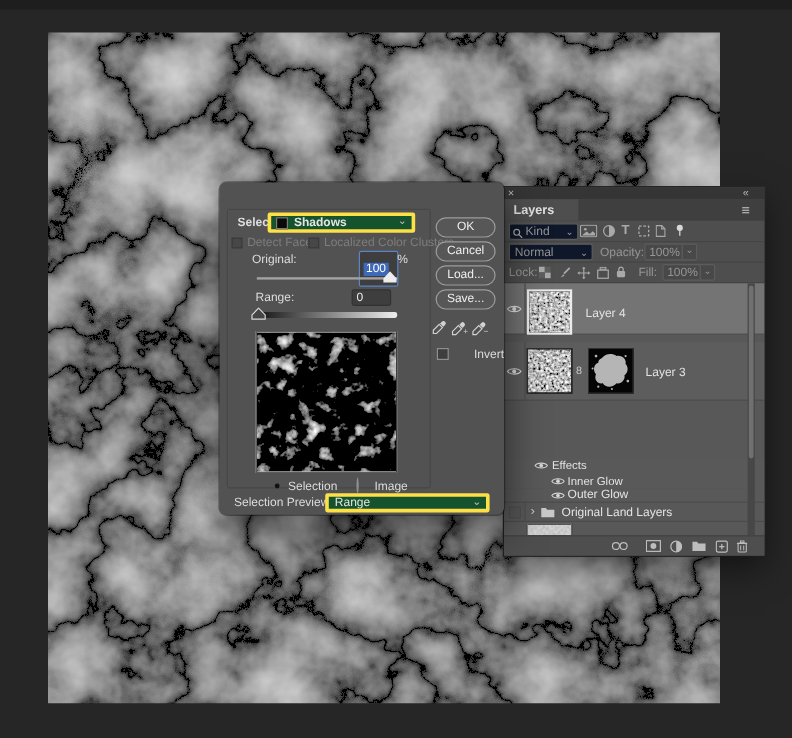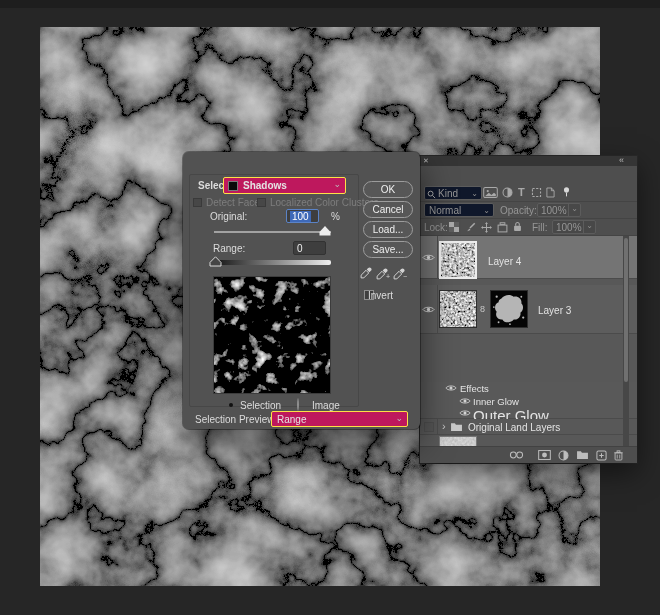--- a/index.html
+++ b/index.html
@@ -13,21 +13,21 @@
 
   
   .dialog { left:183px; top:152px; width:237px; height:277px; background:#525252;
             border-radius:6px; box-shadow:0 14px 34px rgba(0,0,0,.55), 0 0 0 1px rgba(0,0,0,.35);
             color:#d8d8d8; font-size:10px; }
   .dlg-title { left:0; top:0; width:237px; height:20px; border-radius:6px 6px 0 0;
                background:linear-gradient(#ededed,#d0d0d0); color:#2d2d2d; font-size:11px;
                font-weight:700; text-align:center; line-height:20px; border-bottom:1px solid #9d9d9d; }
   .lbl { color:#dcdcdc; white-space:nowrap; }
   .lbl-dim { color:#7d7d7d; white-space:nowrap; }
-  .dd { background:#be185d; border:1px solid #fde047; border-radius:2px; display:flex;
+  .dd { background:#14532d; border:3px solid #fde047; border-radius:2px; display:flex;
         align-items:center; color:#e4e4e4;justify-content:flex-end; }
   .dd .chev { margin-left:auto; color:#bdbdbd; font-size:9px; line-height:6px; padding:0 4px 3px 2px; }
   .swatch { width:10px; height:10px; background:#0a0a0a; border:1px solid #7a7a7a; margin:0 5px 0 4px; }
   .valbox { background:#3e3e3e; border:1px solid #323232; border-radius:2px; color:#eee;
             font-size:10px; display:flex; align-items:center; padding-left:3px; }
   .valbox.focus { border-color:#5b83c6; }
   .valbox .sel { background:#3e69b8; padding:0 2px; color:#fff; }
   .groupbox { border:1px solid #474747; border-radius:2px; }
   .cb { width:9px; height:9px; background:#474747; border:1px solid #3a3a3a; display:inline-block; }
   .cb.live { background:#3e3e3e; border:1px solid #8f8f8f; }
@@ -192,20 +192,24 @@
       </filter>
       <rect width="560" height="559" filter="url(#f-clouds)"></rect>
     </svg>
   </div>
 
   <div class="abs panel">
     <div class="abs ministrip">
       <span class="abs" style="left:3px;top:1px;font-size:7px">✕</span>
       <span class="abs" style="left:199px;top:-1px;font-size:9px;letter-spacing:-1px">«</span>
     </div>
+    <div class="abs tabrow">
+      <div class="abs tab">Layers</div>
+      <span class="abs glyph" style="left:198px;top:2px;font-size:12px">≡</span>
+    </div>
 
     <div class="abs prow" style="left:0;top:28px;height:18px">
       <div class="abs pdd" style="left:4px;top:2px;width:58px;height:14px;padding-left:2px">
         <span class="icn">
           <svg class="i" width="9" height="9">
               <use href="#sym-magnifier"></use>
             </svg>
           </span>
         <span style="margin-left:2px">Kind</span>
         <span class="chev">⌄</span>
@@ -370,21 +374,21 @@
           </span>
         <span class="lname" style="left:40px;top:1px;font-size:9.5px">Effects</span>
       </div>
 
       <div class="abs lrow" style="top:171px;height:12px;background:#595959">
         <span class="abs" style="left:39px;top:2px">
           <svg class="i" width="12" height="8" style="color:#d4d4d4">
               <use href="#sym-eye"></use>
             </svg>
           </span>
-        <span class="lname" style="left:53px;top:0;font-size:15px">Outer Glow</span>
+        <span class="lname" style="left:53px;top:0;font-size:10px">Outer Glow</span>
       </div>
 
       <div class="abs lrow" style="top:183px;height:16px;background:#585858">
         <span class="eyewell">
           <span style="width:10px;height:10px;border:1px solid #4e4e4e;background:#555"></span>
         </span>
         <span class="abs glyph" style="left:22px;top:2px;font-size:11px;line-height:11px">›</span>
         <span class="abs icn" style="left:30px;top:3px;color:#c9c9c9">
           <svg class="i" width="13" height="10">
               <use href="#sym-folder"></use>
@@ -464,21 +468,21 @@
     </div>
 
     
     <span class="abs cb" style="left:10px;top:46px"></span>
     <span class="abs lbl-dim" style="left:23px;top:45px">Detect Faces</span>
     <span class="abs cb" style="left:74px;top:46px"></span>
     <span class="abs lbl-dim" style="left:87px;top:45px">Localized Color Clusters</span>
 
     
     <span class="abs lbl" style="left:27px;top:59px">Original:</span>
-    <div class="abs valbox focus" style="left:103px;top:57px;width:33px;height:14px">
+    <div class="abs valbox focus" style="left:116px;top:57px;width:33px;height:30px">
       <span class="sel">100</span>
     </div>
     <span class="abs lbl" style="left:148px;top:59px">%</span>
 
     
     <div class="abs track1" style="left:31px;top:79px;width:117px"></div>
     <svg class="abs i" style="left:136px;top:74px" width="12" height="10">
       <polygon points="6,0 11.5,6 11.5,9.5 0.5,9.5 0.5,6" fill="#ededed"></polygon>
     </svg>
 
@@ -548,16 +552,16 @@
       </span>
     <span class="abs icn" style="left:210px;top:115px;color:#d2d2d2">
       <svg class="i" width="12" height="12">
           <use href="#sym-dropper"></use>
         </svg>
       <span style="font-size:7px;margin-left:-2px;margin-top:6px">−</span>
       </span>
 
     
     <span class="abs cb live" style="left:181px;top:138px;width:10px;height:10px"></span>
-    <span class="abs lbl" style="left:185px;top:138px">Invert</span>
+    <span class="abs lbl" style="left:212px;top:138px">Invert</span>
   </div>
 
 </div>
 
 </body></html>

